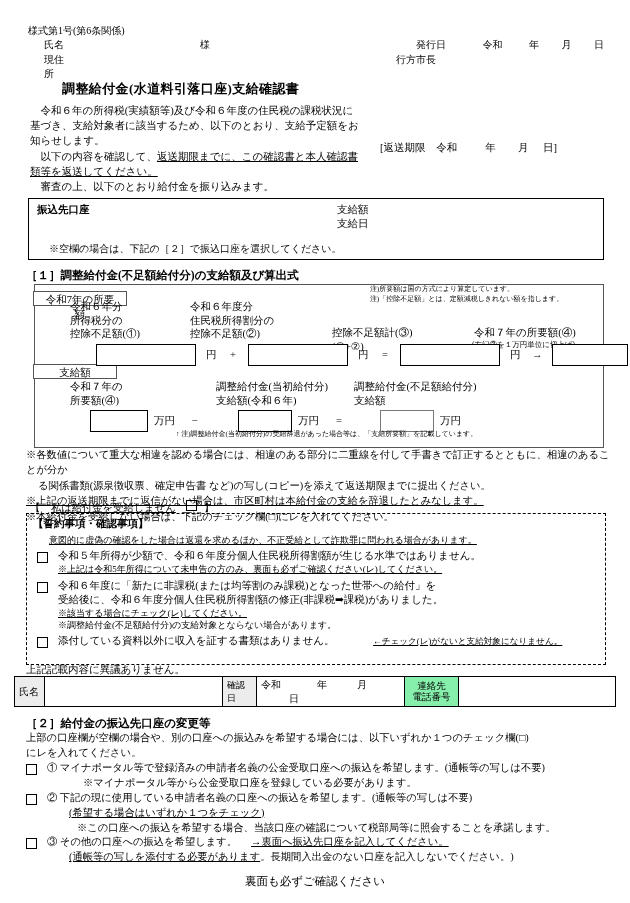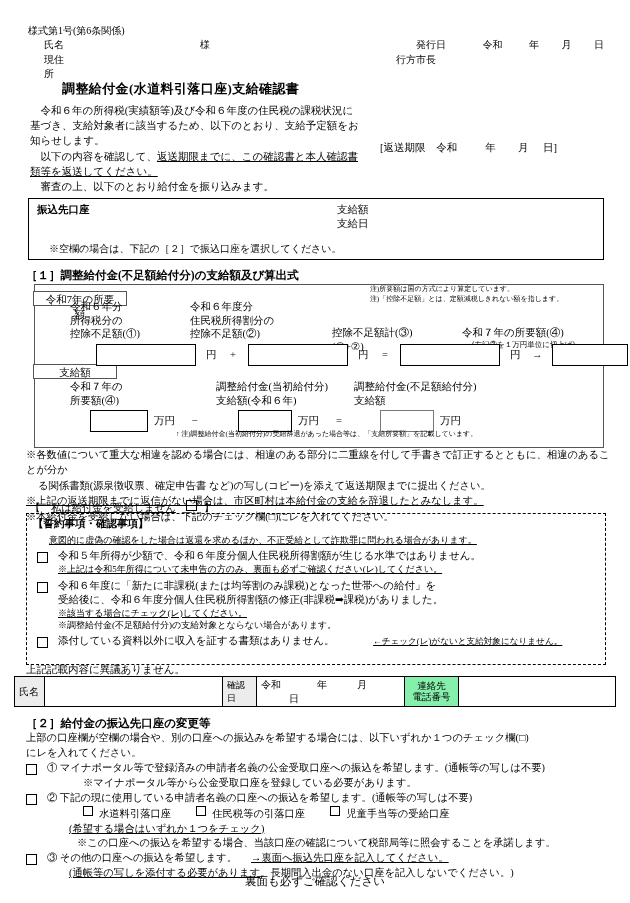--- a/index.html
+++ b/index.html
@@ -118,21 +118,21 @@
     font-size: 7px;
     line-height: 1.45;
     width: 236px;
   }
 
   .calc-row1 { position: absolute; left: 34px; top: 300px; width: 570px; height: 62px;}
   .col-head { position: absolute; font-size: 10.5px; line-height: 1.3; }
   .c1h { left: 36px; top: 0px; }
   .c2h { left: 156px; top: 0px; }
   .c3h { left: 298px; top: 26px; }
-  .c4h { left: 428px; top: 26px; }
+  .c4h { left: 440px; top: 26px; }
   .c4sub { left: 438px; top: 40px; font-size: 7.5px; }
 
   .inputs1 { position: absolute; left: 34px; top: 344px; width: 576px; height: 26px;}
   .ibox {
     position: absolute;
     border: 1.6px solid #000;
     background: #fff;
     box-sizing: border-box;
     height: 22px;
   }
@@ -450,27 +450,20 @@
       <span class="s2-body">
         <div>① マイナポータル等で登録済みの申請者名義の公金受取口座への振込を希望します。(通帳等の写しは不要)</div>
         <div class="ind1">※マイナポータル等から公金受取口座を登録している必要があります。</div>
       </span>
     </div>
 
     <div class="s2-chk">
       <span class="s2-box"></span>
       <span class="s2-body">
         <div>② 下記の現に使用している申請者名義の口座への振込を希望します。(通帳等の写しは不要)</div>
-        <div class="ind1">
-          <span class="inline-box"></span><span>水道料引落口座</span>
-          <span style="display:inline-block;width:20px;"></span>
-          <span class="inline-box"></span><span>住民税等の引落口座</span>
-          <span style="display:inline-block;width:20px;"></span>
-          <span class="inline-box"></span><span>児童手当等の受給口座</span>
-        </div>
         <div class="ind2 u">(希望する場合はいずれか１つをチェック)</div>
         <div class="ind3">※この口座への振込を希望する場合、当該口座の確認について税部局等に照会することを承諾します。</div>
       </span>
     </div>
 
     <div class="s2-chk">
       <span class="s2-box"></span>
       <span class="s2-body">
         <div><span>③ その他の口座への振込を希望します。</span><span style="display:inline-block;width:14px;"></span><span class="u">→裏面へ振込先口座を記入してください。</span></div>
         <div class="ind2"><span class="u">(通帳等の写しを添付する必要があります</span><span>。長期間入出金のない口座を記入しないでください。)</span></div>

